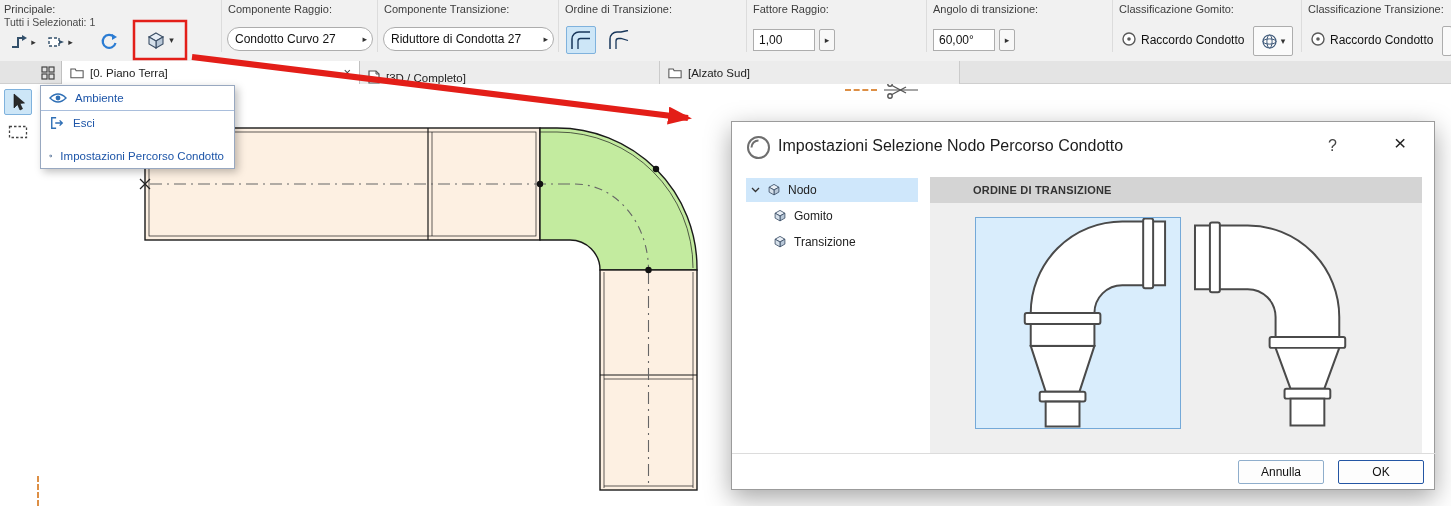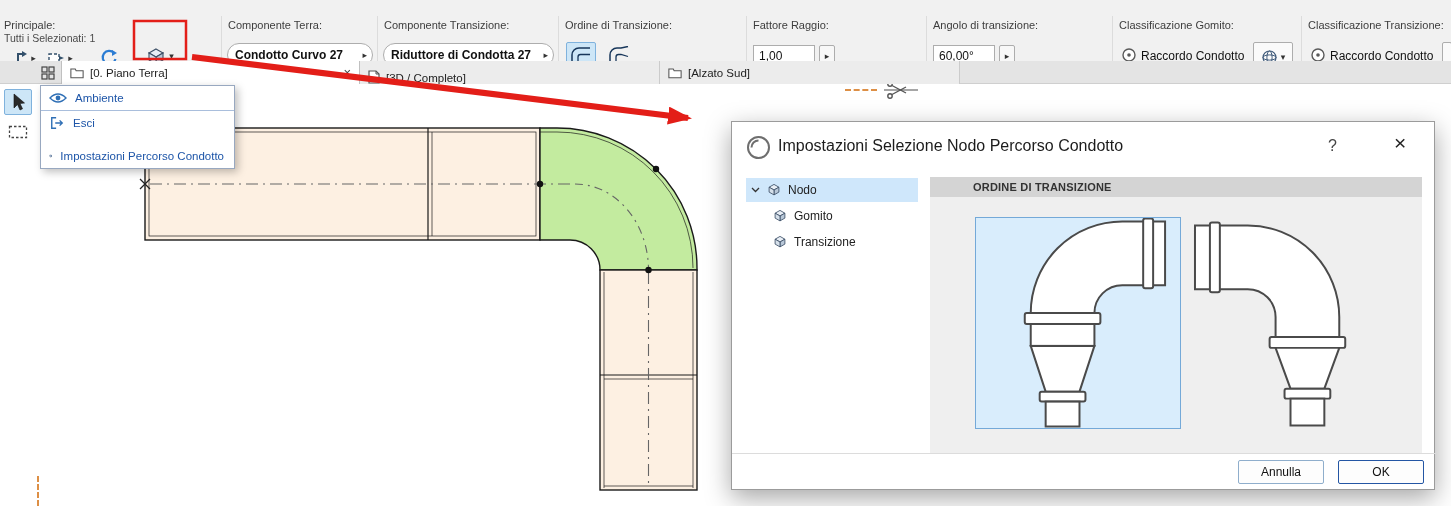--- a/index.html
+++ b/index.html
@@ -2,25 +2,25 @@
 <html><head>
 <meta charset="utf-8">
 <style>
   html,body{margin:0;padding:0;}
   body{font-family:"Liberation Sans","DejaVu Sans",sans-serif;}
   .app{position:relative;width:1451px;height:506px;background:#fff;overflow:hidden;}
   .abs{position:absolute;}
 
   
   .toolbar{position:absolute;left:0;top:0;width:1451px;height:61px;background:#f1f1f1;border-bottom:1px solid #d7d7d7;z-index:5;}
-  .tsec{position:absolute;top:16px;height:52px;border-left:1px solid #dcdcdc;box-sizing:border-box;}
+  .tsec{position:absolute;top:0;height:52px;border-left:1px solid #dcdcdc;box-sizing:border-box;}
   .tsec:first-child{border-left:none;}
   .tl{position:absolute;font-size:11px;color:#3d3d3d;white-space:nowrap;}
   .tsub{position:absolute;font-size:10.5px;color:#4a4a4a;white-space:nowrap;text-align:right;}
-  .combo{position:absolute;display:flex;align-items:center;justify-content:space-between;background:#fff;border:1px solid #adadad;border-radius:12px;font-size:12px;color:#111;padding:0 5px 0 7px;box-sizing:border-box;white-space:nowrap;font-weight:bold;}
+  .combo{position:absolute;display:flex;align-items:center;justify-content:space-between;background:#fff;border:1px solid #adadad;border-radius:12px;font-size:12px;color:#111;padding:0 5px 0 7px;box-sizing:border-box;white-space:nowrap;}
   .arr{font-size:9px;color:#333;line-height:1;}
   .tinput{position:absolute;background:#fff;border:1px solid #adadad;font-size:12px;color:#111;padding:4px 5px;box-sizing:border-box;font-family:"Liberation Sans","DejaVu Sans",sans-serif;}
   .stepbtn{position:absolute;display:flex;align-items:center;justify-content:center;background:#f8f8f8;border:1px solid #adadad;border-radius:2px;font-size:9px;color:#333;box-sizing:border-box;}
   .ibtn{position:absolute;display:flex;align-items:center;justify-content:center;gap:3px;border:1px solid transparent;border-radius:2px;box-sizing:border-box;background:transparent;}
   .ibtn.sel{background:#cde6f7;border-color:#7fb2dd;}
   .valtext{position:absolute;font-size:12px;color:#111;white-space:nowrap;}
 
   
   .tabbar{position:absolute;left:0;top:61px;width:1451px;height:23px;background:#e4e4e4;border-bottom:1px solid #cfcfcf;box-sizing:border-box;z-index:5;}
   .tab{position:absolute;top:0;height:23px;display:flex;align-items:center;gap:6px;font-size:11.5px;color:#222;padding:0 8px;box-sizing:border-box;white-space:nowrap;}
@@ -140,21 +140,21 @@
         <svg width="20" height="20" viewBox="0 0 20 20">
           <polygon points="10,2 17,6 10,10 3,6" fill="#e8eef5" stroke="#3c4f66" stroke-width="1.1"></polygon>
           <polygon points="17,6 17,13 10,17 10,10" fill="#b9c8d8" stroke="#3c4f66" stroke-width="1.1"></polygon>
           <polygon points="3,6 10,10 10,17 3,13" fill="#d6e0ea" stroke="#3c4f66" stroke-width="1.1"></polygon>
         </svg>
         <span class="arr">▾</span>
       </div>
     </div>
 
     <div class="tsec" style="left:221px;width:156px;">
-      <div class="tl" style="left:6px;top:3px;">Componente Terra:</div>
+      <div class="tl" style="left:6px;top:3px;">Componente Raggio:</div>
       <div class="combo" style="left:5px;top:27px;width:146px;height:24px;">
         <span>Condotto Curvo 27</span>
         <span class="arr">▸</span>
       </div>
     </div>
 
     <div class="tsec" style="left:377px;width:181px;">
       <div class="tl" style="left:6px;top:3px;">Componente Transizione:</div>
       <div class="combo" style="left:5px;top:27px;width:171px;height:24px;">
         <span>Riduttore di Condotta 27</span>
@@ -322,21 +322,21 @@
         <svg width="14" height="14" viewBox="0 0 20 20">
           <polygon points="10,2 17,6 10,10 3,6" fill="#e8eef5" stroke="#3c4f66" stroke-width="1.2"></polygon>
           <polygon points="17,6 17,13 10,17 10,10" fill="#b9c8d8" stroke="#3c4f66" stroke-width="1.2"></polygon>
           <polygon points="3,6 10,10 10,17 3,13" fill="#d6e0ea" stroke="#3c4f66" stroke-width="1.2"></polygon>
         </svg>
         <span>Transizione</span>
       </div>
     </div>
 
     <div class="abs" style="left:198px;top:55px;width:492px;height:276px;background:#efefef;">
-      <div class="panelhdr" style="left:0;top:0;width:492px;height:20px;padding-left:43px;">ORDINE DI TRANSIZIONE</div>
+      <div class="panelhdr" style="left:0;top:0;width:492px;height:26px;padding-left:43px;">ORDINE DI TRANSIZIONE</div>
 
       <div class="preview sel" style="left:45px;top:40px;width:206px;height:212px;">
         <svg width="204" height="210" viewBox="0 0 205 210">
           <path d="M87,208 L87,95 A60,60 0 0 1 147,35 L188,35" fill="none" stroke="#9bb3c6" stroke-width="1.3" stroke-dasharray="6 5"></path>
           <path d="M55,95 A92,92 0 0 1 147,3 L190,3 L190,67 L147,67 A28,28 0 0 0 119,95 Z" fill="#fff" stroke="#4a4a4a" stroke-width="2"></path>
           <rect x="168" y="0" width="10" height="70" rx="2" fill="#fff" stroke="#4a4a4a" stroke-width="2"></rect>
           <rect x="49" y="95" width="76" height="11" rx="2" fill="#fff" stroke="#4a4a4a" stroke-width="2"></rect>
           <rect x="55" y="106" width="64" height="22" fill="#fff" stroke="#4a4a4a" stroke-width="2"></rect>
           <polygon points="55,128 119,128 104,174 70,174" fill="#fff" stroke="#4a4a4a" stroke-width="2"></polygon>
           <rect x="64" y="174" width="46" height="10" rx="2" fill="#fff" stroke="#4a4a4a" stroke-width="2"></rect>

